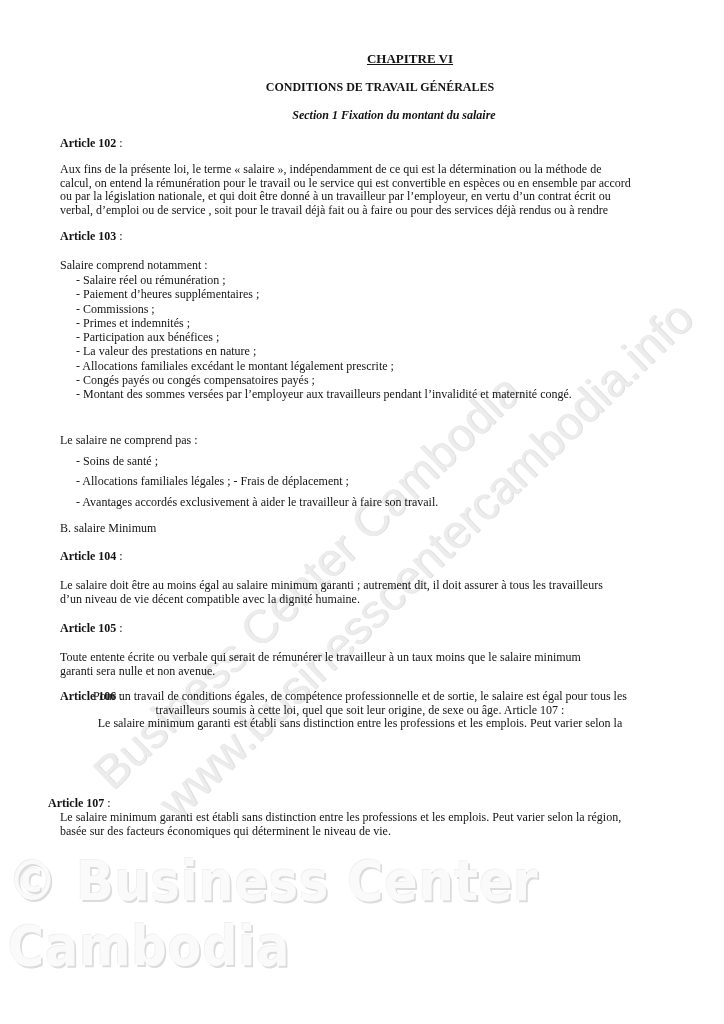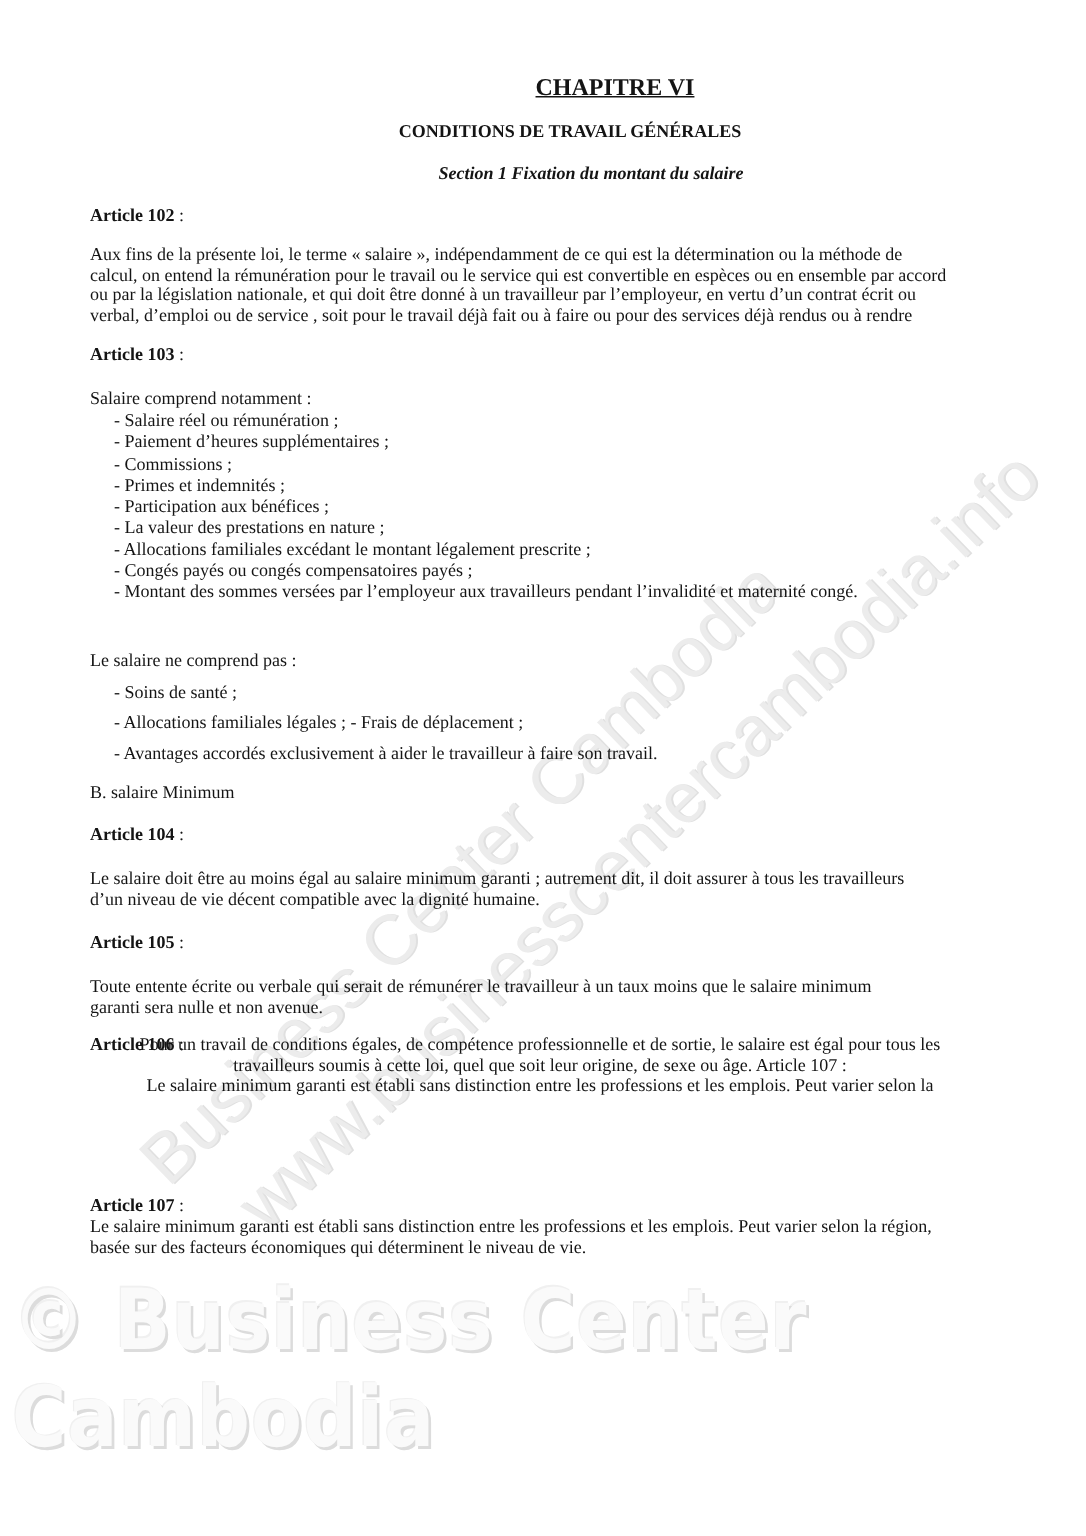--- a/index.html
+++ b/index.html
@@ -17,21 +17,21 @@
   .wm2 { left:185px; top:775px; font-size:47px; transform:rotate(-44deg); }
   .wm-bottom {
     position:absolute; left:8px; top:848px; font-size:56px; font-weight:bold; letter-spacing:1px;
     font-family:"DejaVu Sans", "Liberation Sans", sans-serif; color:#fafafa;
     text-shadow: 2px 2px 0 #dcdcdc, -1px -1px 0 #f0f0f0; transform:scaleX(0.88); transform-origin:left top;
     z-index:0;
   }
   .content { position:absolute; left:0; top:0; width:724px; z-index:1; font-size:12px; line-height:13.6px; }
   .abs { position:absolute; white-space:nowrap; }
   .center { position:absolute; left:0; width:724px; text-align:center; }
-  .chap { top:52px; font-weight:bold; font-size:16px; }
+  .chap { top:52px; font-weight:bold; font-size:13px; }
   .chap span { text-decoration:underline; margin-left:96px; }
   .cond { top:81px; font-weight:bold; font-size:12px; margin-left:18px; }
   .sect { top:109px; font-style:italic; font-weight:bold; font-size:12px; margin-left:32px; }
   .art { font-weight:bold; font-size:12px; }
   .art .colon { font-weight:normal; }
   .para { position:absolute; left:60px; width:600px; white-space:nowrap; }
   .list { position:absolute; left:76px; }
   .list div { white-space:nowrap; height:14.3px; }
 </style>
 </head>
@@ -89,20 +89,20 @@
       <div>garanti sera nulle et non avenue.</div>
     </div>
 
     <div class="abs art" style="left:60px; top:690px;"><span>Article 106</span><span class="colon"> :</span></div>
     <div class="para" style="top:690px;text-align:center;">
       <div>Pour un travail de conditions égales, de compétence professionnelle et de sortie, le salaire est égal pour tous les</div>
       <div>travailleurs soumis à cette loi, quel que soit leur origine, de sexe ou âge. Article 107 :</div>
       <div>Le salaire minimum garanti est établi sans distinction entre les professions et les emplois. Peut varier selon la</div>
     </div>
 
-    <div class="abs art" style="left:60px; top:797px;"><span>Article 107</span><span class="colon"> :</span></div>
+    <div class="abs art" style="left:48px; top:797px;"><span>Article 107</span><span class="colon"> :</span></div>
     <div class="para" style="top:811px;">
       <div>Le salaire minimum garanti est établi sans distinction entre les professions et les emplois. Peut varier selon la région,</div>
       <div>basée sur des facteurs économiques qui déterminent le niveau de vie.</div>
     </div>
 
   </div>
 </div>
 
 </body></html>

